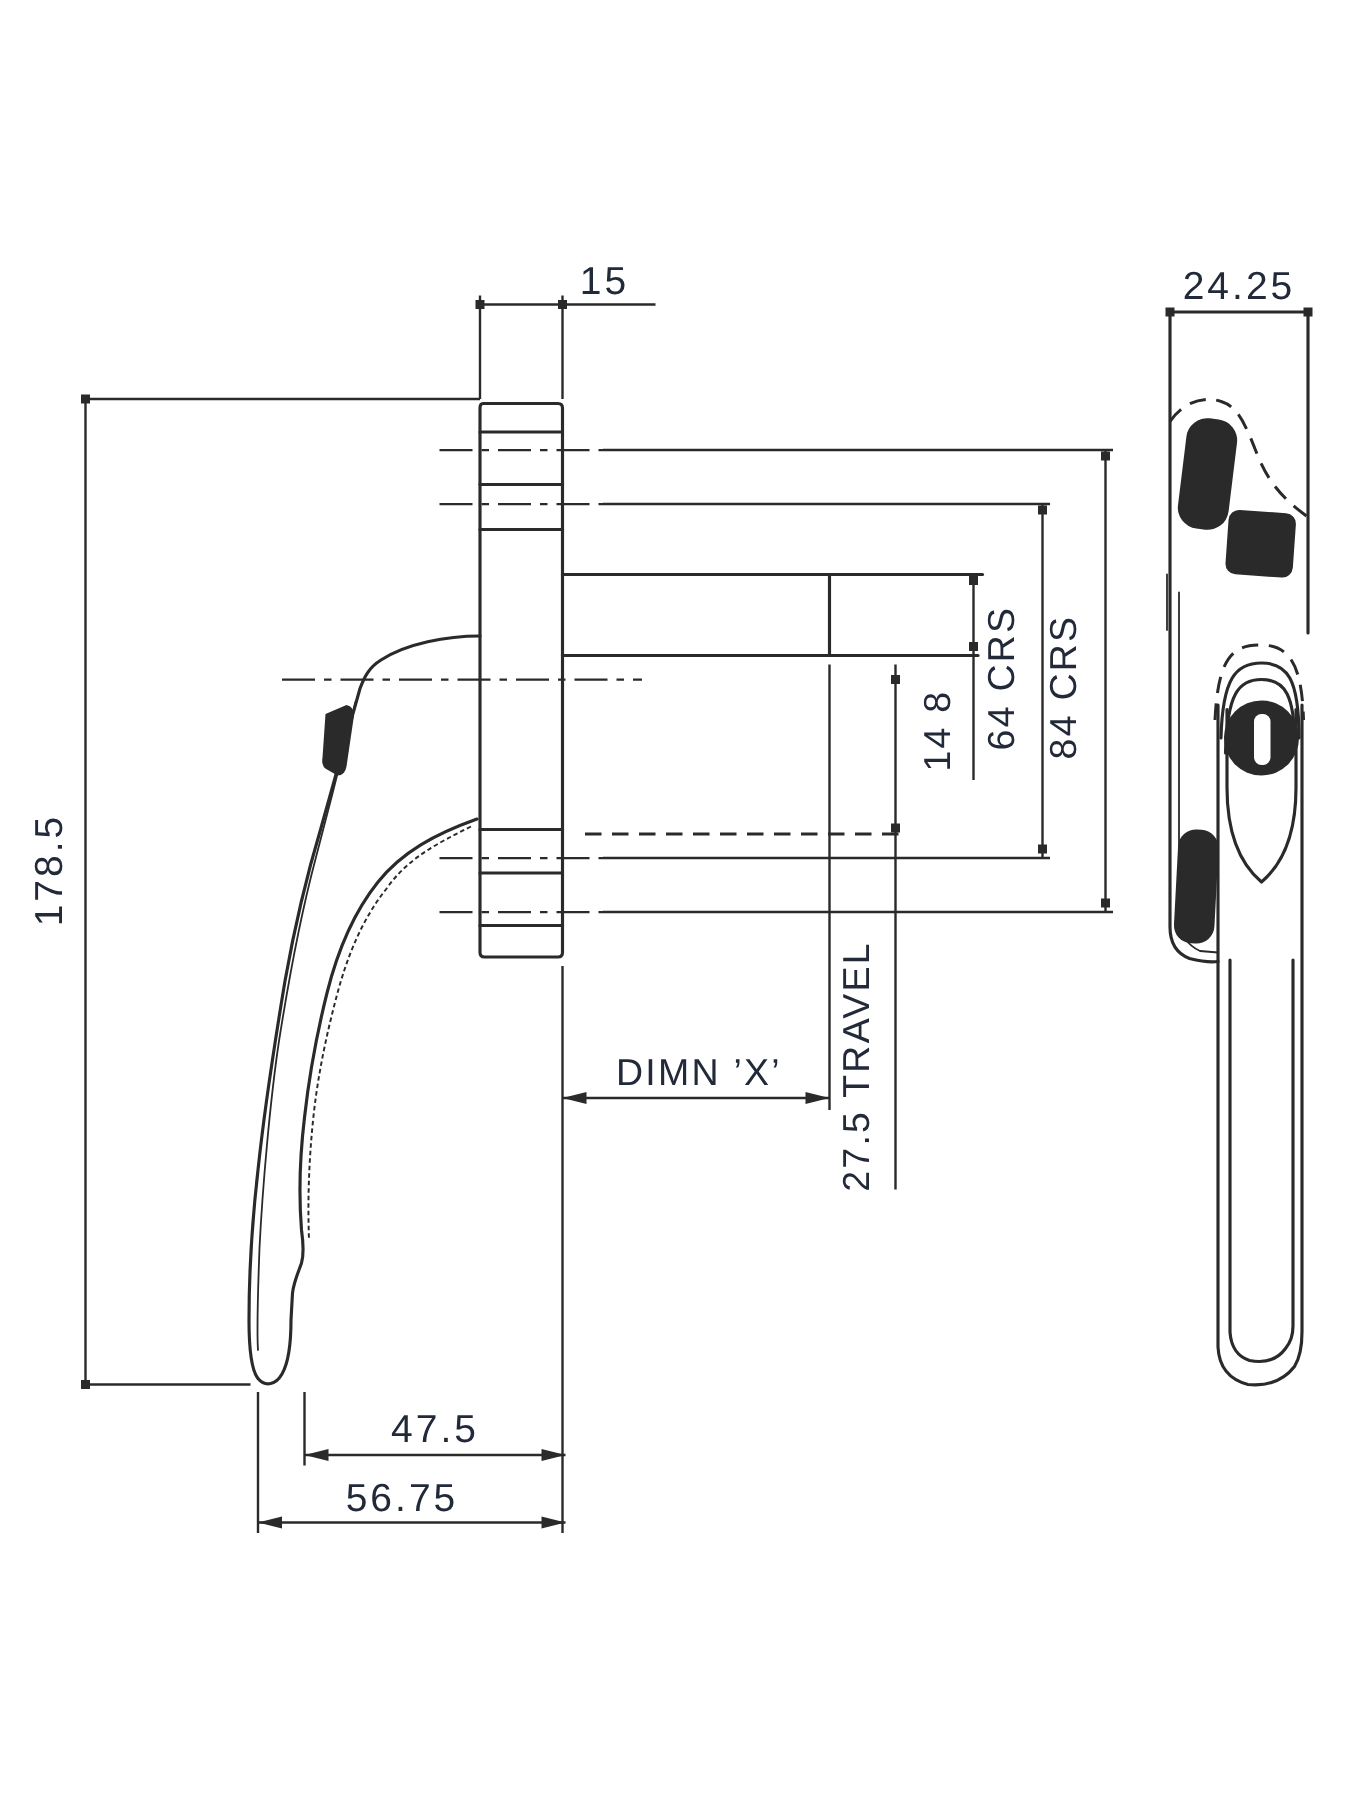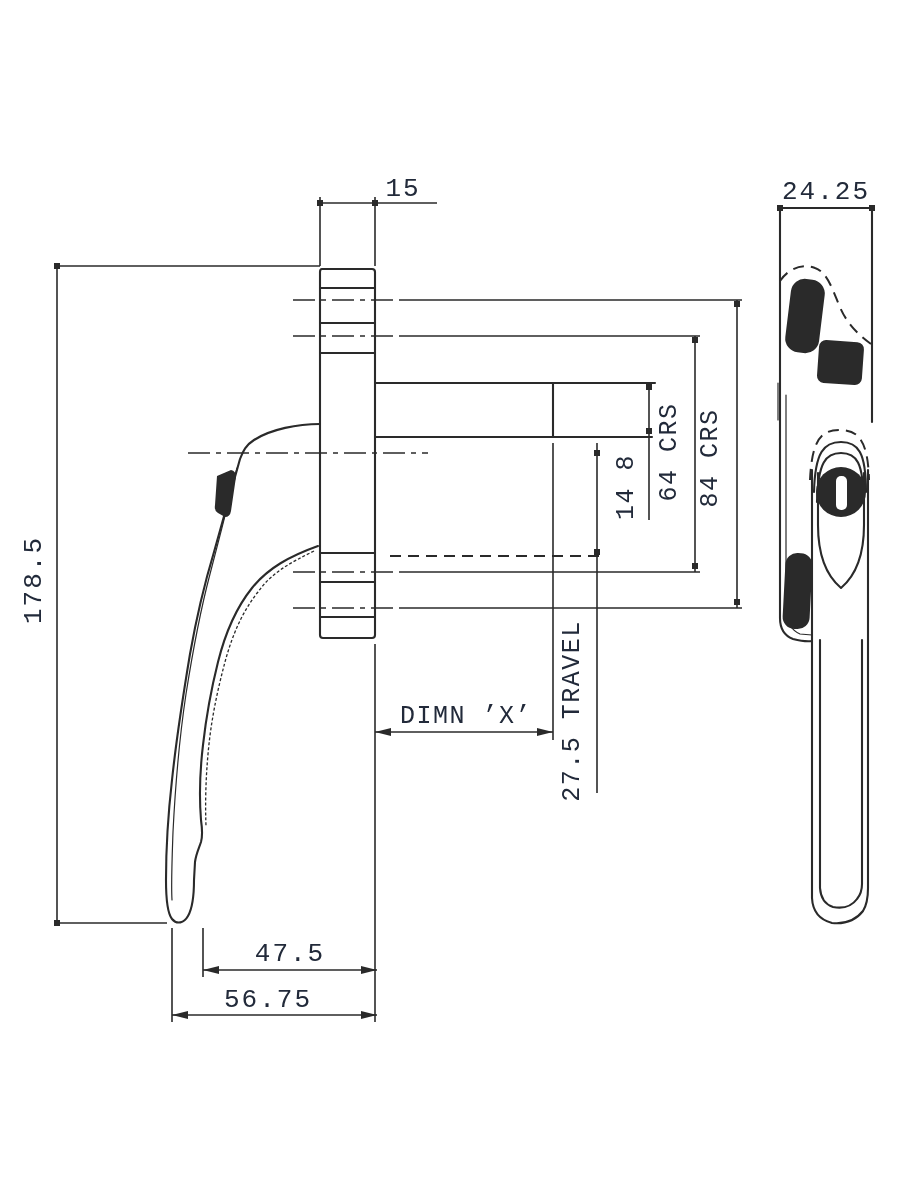--- a/index.html
+++ b/index.html
@@ -1,17 +1,17 @@
 <!DOCTYPE html>
 <html style="--line: #2a2a2a; --text: #222a3a; --bg: #ffffff;"><head>
 <meta charset="utf-8">
 <style>
   html,body{margin:0;padding:0;background:#fff;}
   .stage{position:relative;width:900px;height:1200px;background:var(--bg,#fff);
-         font-family:Liberation Mono, monospace;text-align:right;}
+         font-family:Liberation Sans, sans-serif;text-align:right;}
   svg{display:block;}
   .ln   {stroke:var(--line,#2a2a2a);stroke-width:2.1;fill:none;stroke-linecap:round;stroke-linejoin:round;}
   .lnth {stroke:var(--line,#2a2a2a);stroke-width:1.2;fill:none;stroke-linecap:round;}
   .dim  {stroke:var(--line,#2a2a2a);stroke-width:1.6;fill:none;stroke-linecap:butt;}
   .cl   {stroke:var(--line,#2a2a2a);stroke-width:1.5;fill:none;stroke-dasharray:22 6 5 6;}
   .hid  {stroke:var(--line,#2a2a2a);stroke-width:2;fill:none;stroke-dasharray:11 7;stroke-linecap:butt;}
   .hatch{stroke:var(--line,#2a2a2a);stroke-width:1.3;fill:none;stroke-dasharray:3 2;}
   .blob {fill:var(--line,#2a2a2a);stroke:none;}
   .tick {fill:var(--line,#2a2a2a);stroke:none;}
   .txt  {fill:var(--text,#232a3a);font-size:25px;letter-spacing:1.5px;}

